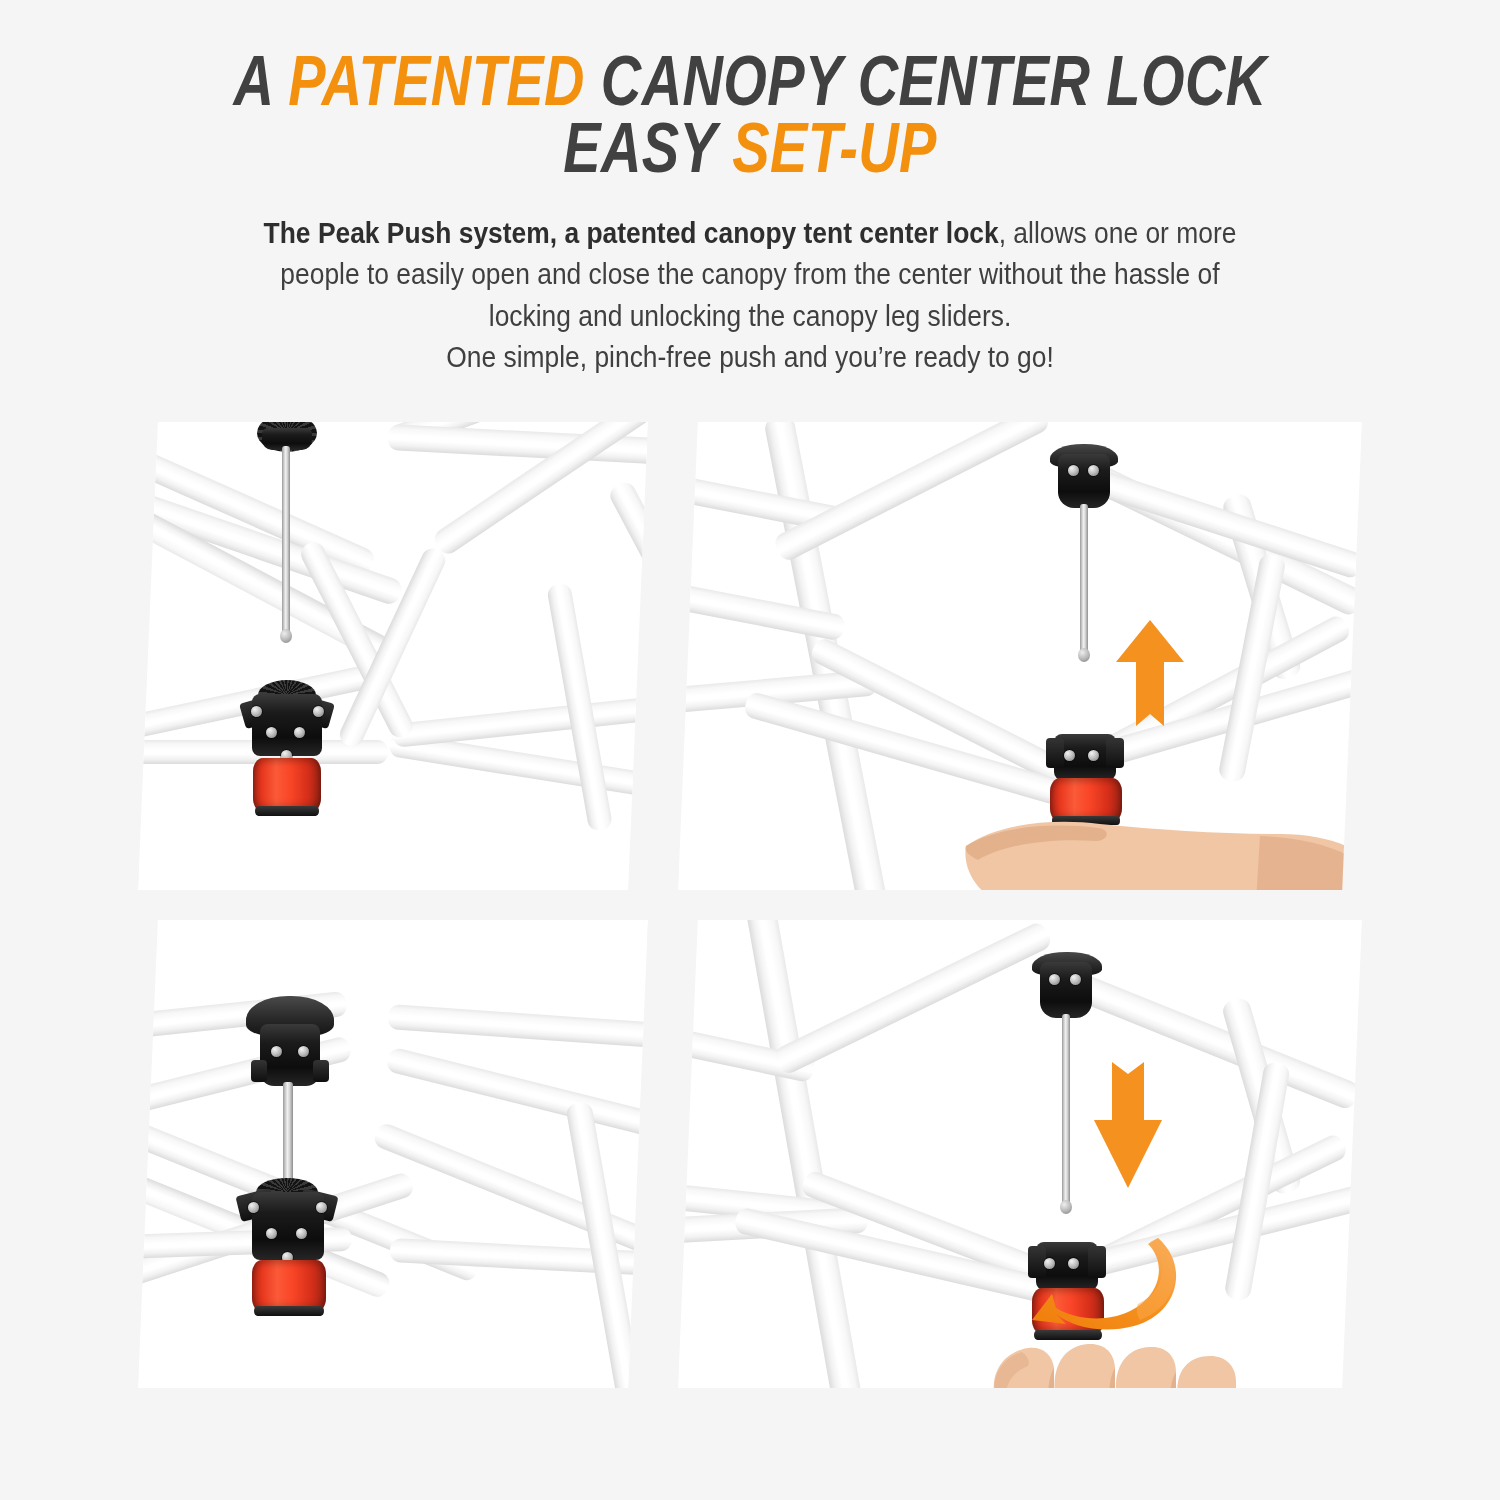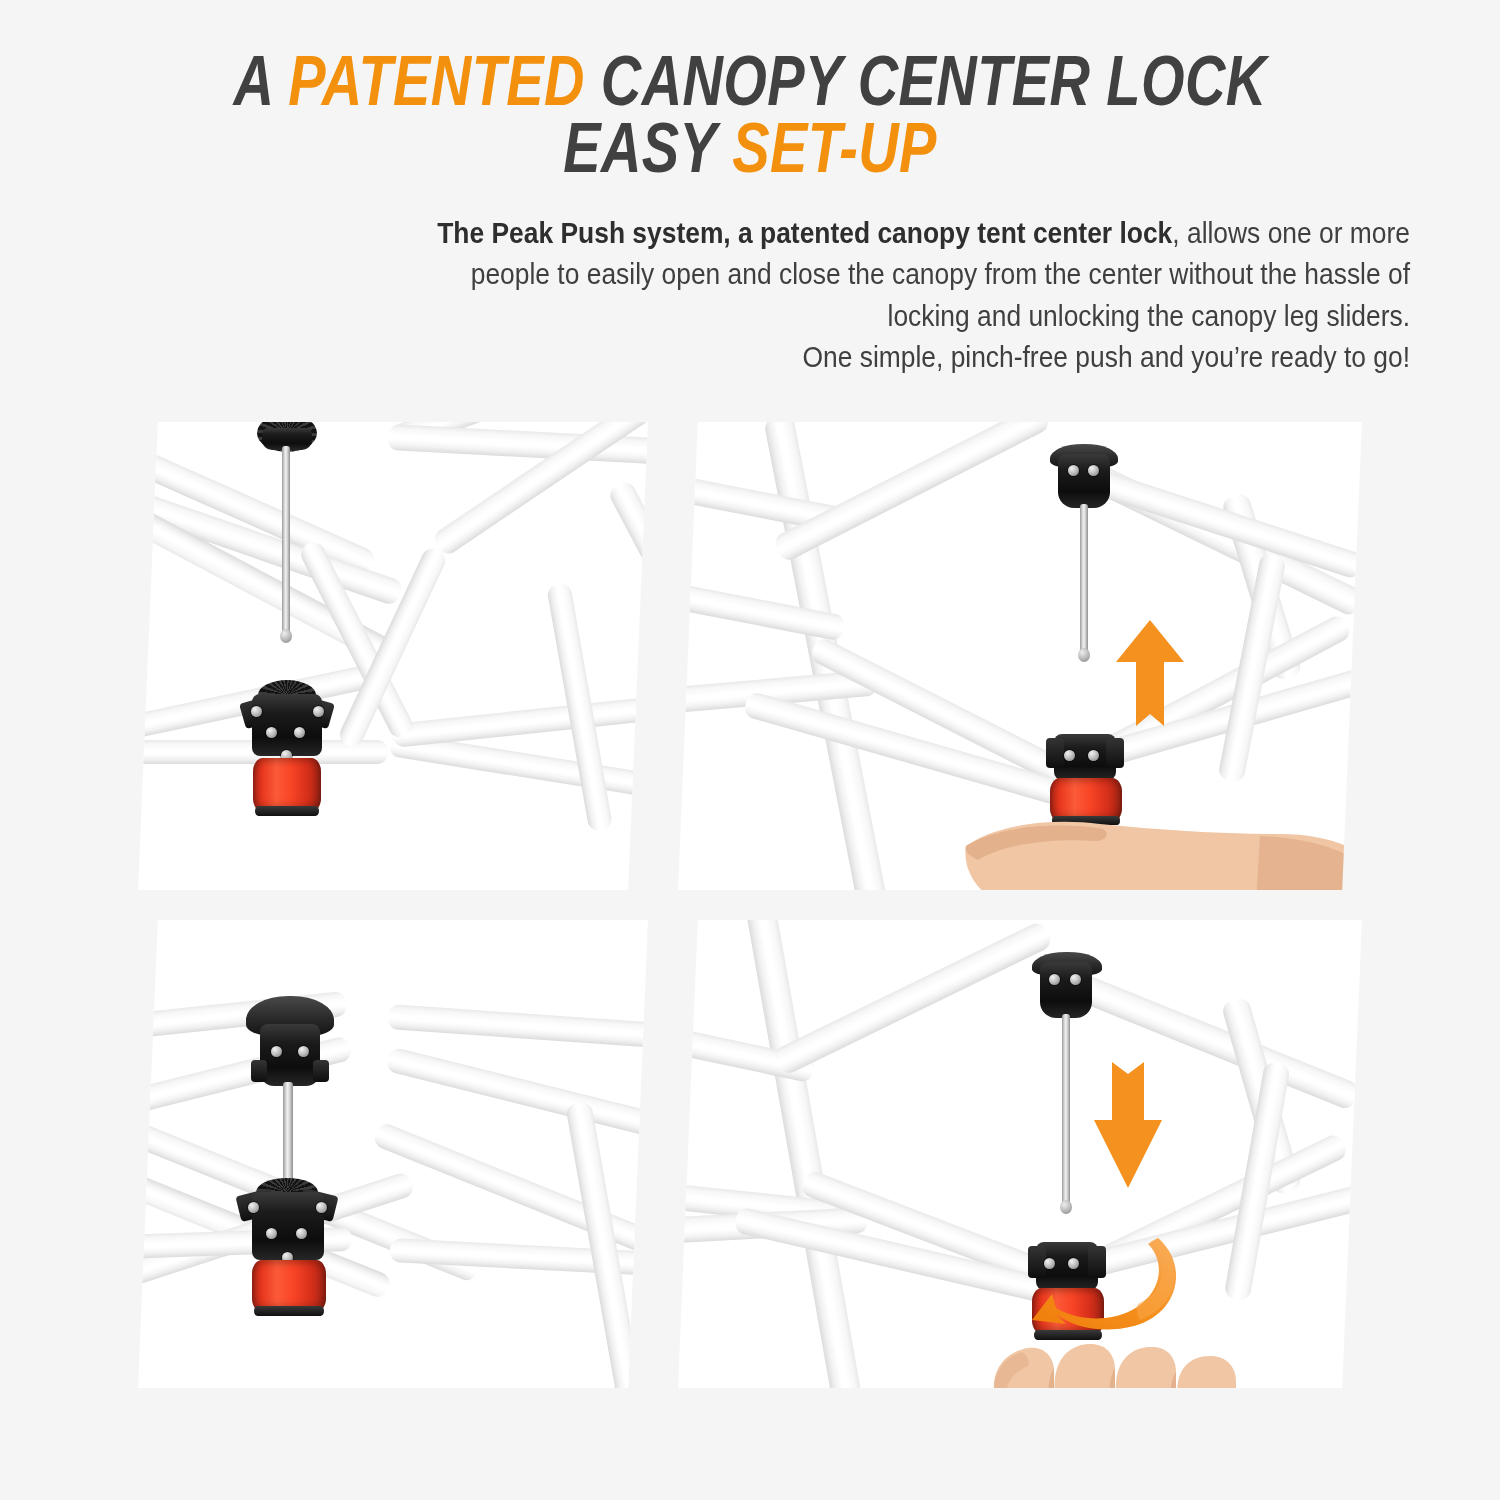--- a/index.html
+++ b/index.html
@@ -35,21 +35,21 @@
     transform-origin: center center;
     white-space: nowrap;
   }
 
   .heading-line .hl-orange { color: #f3910f; }
 
   
   .lede {
     width: 1500px;
     margin-top: 30px;
-    text-align: right;
+    text-align: center;
   }
 
   .lede p {
     font-family: "Liberation Sans", sans-serif;
     font-size: 30px;
     line-height: 1.37;
     color: #3f3f3f;
     transform: scaleX(0.88);
     transform-origin: center center;
     white-space: nowrap;

